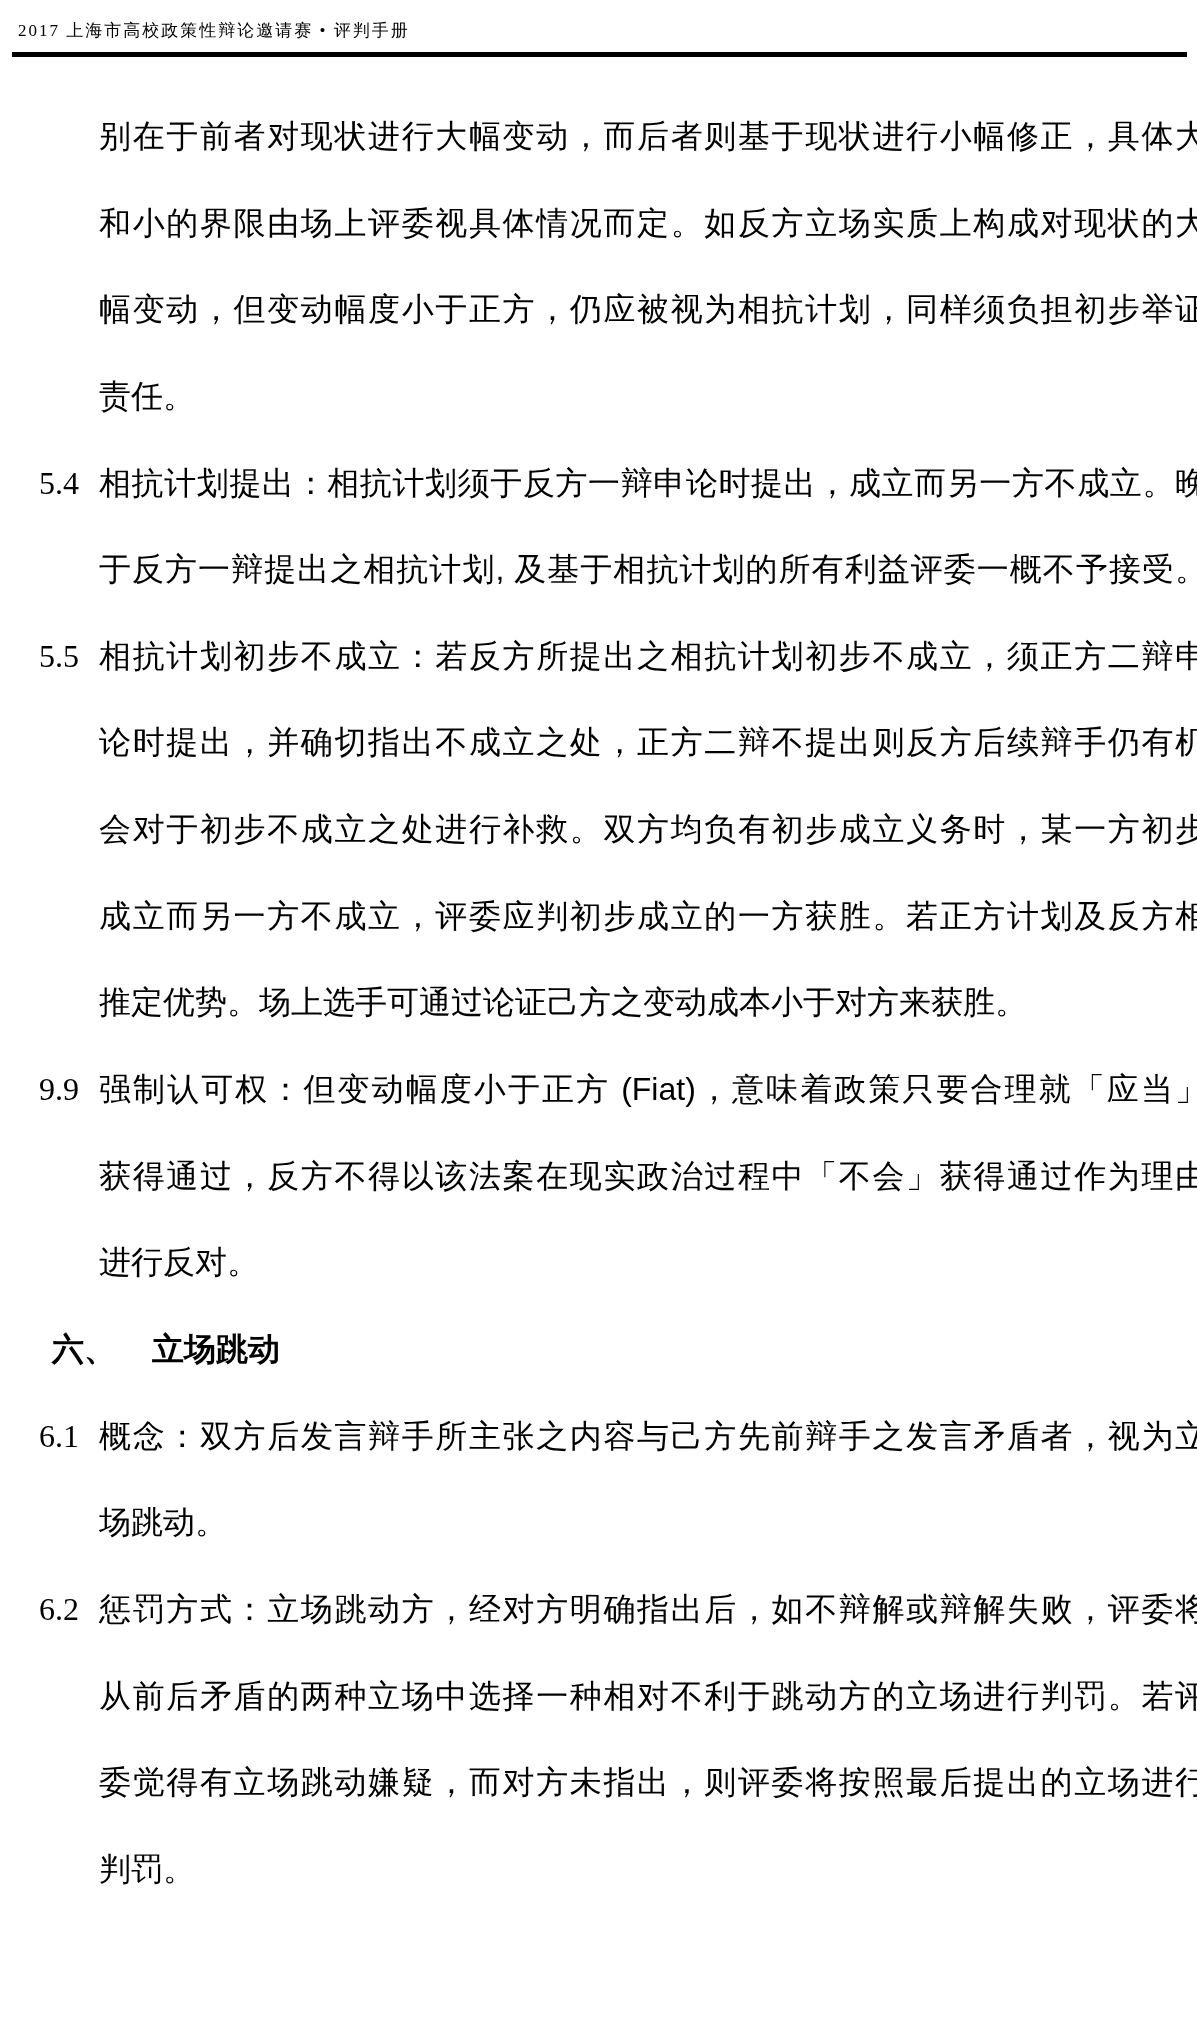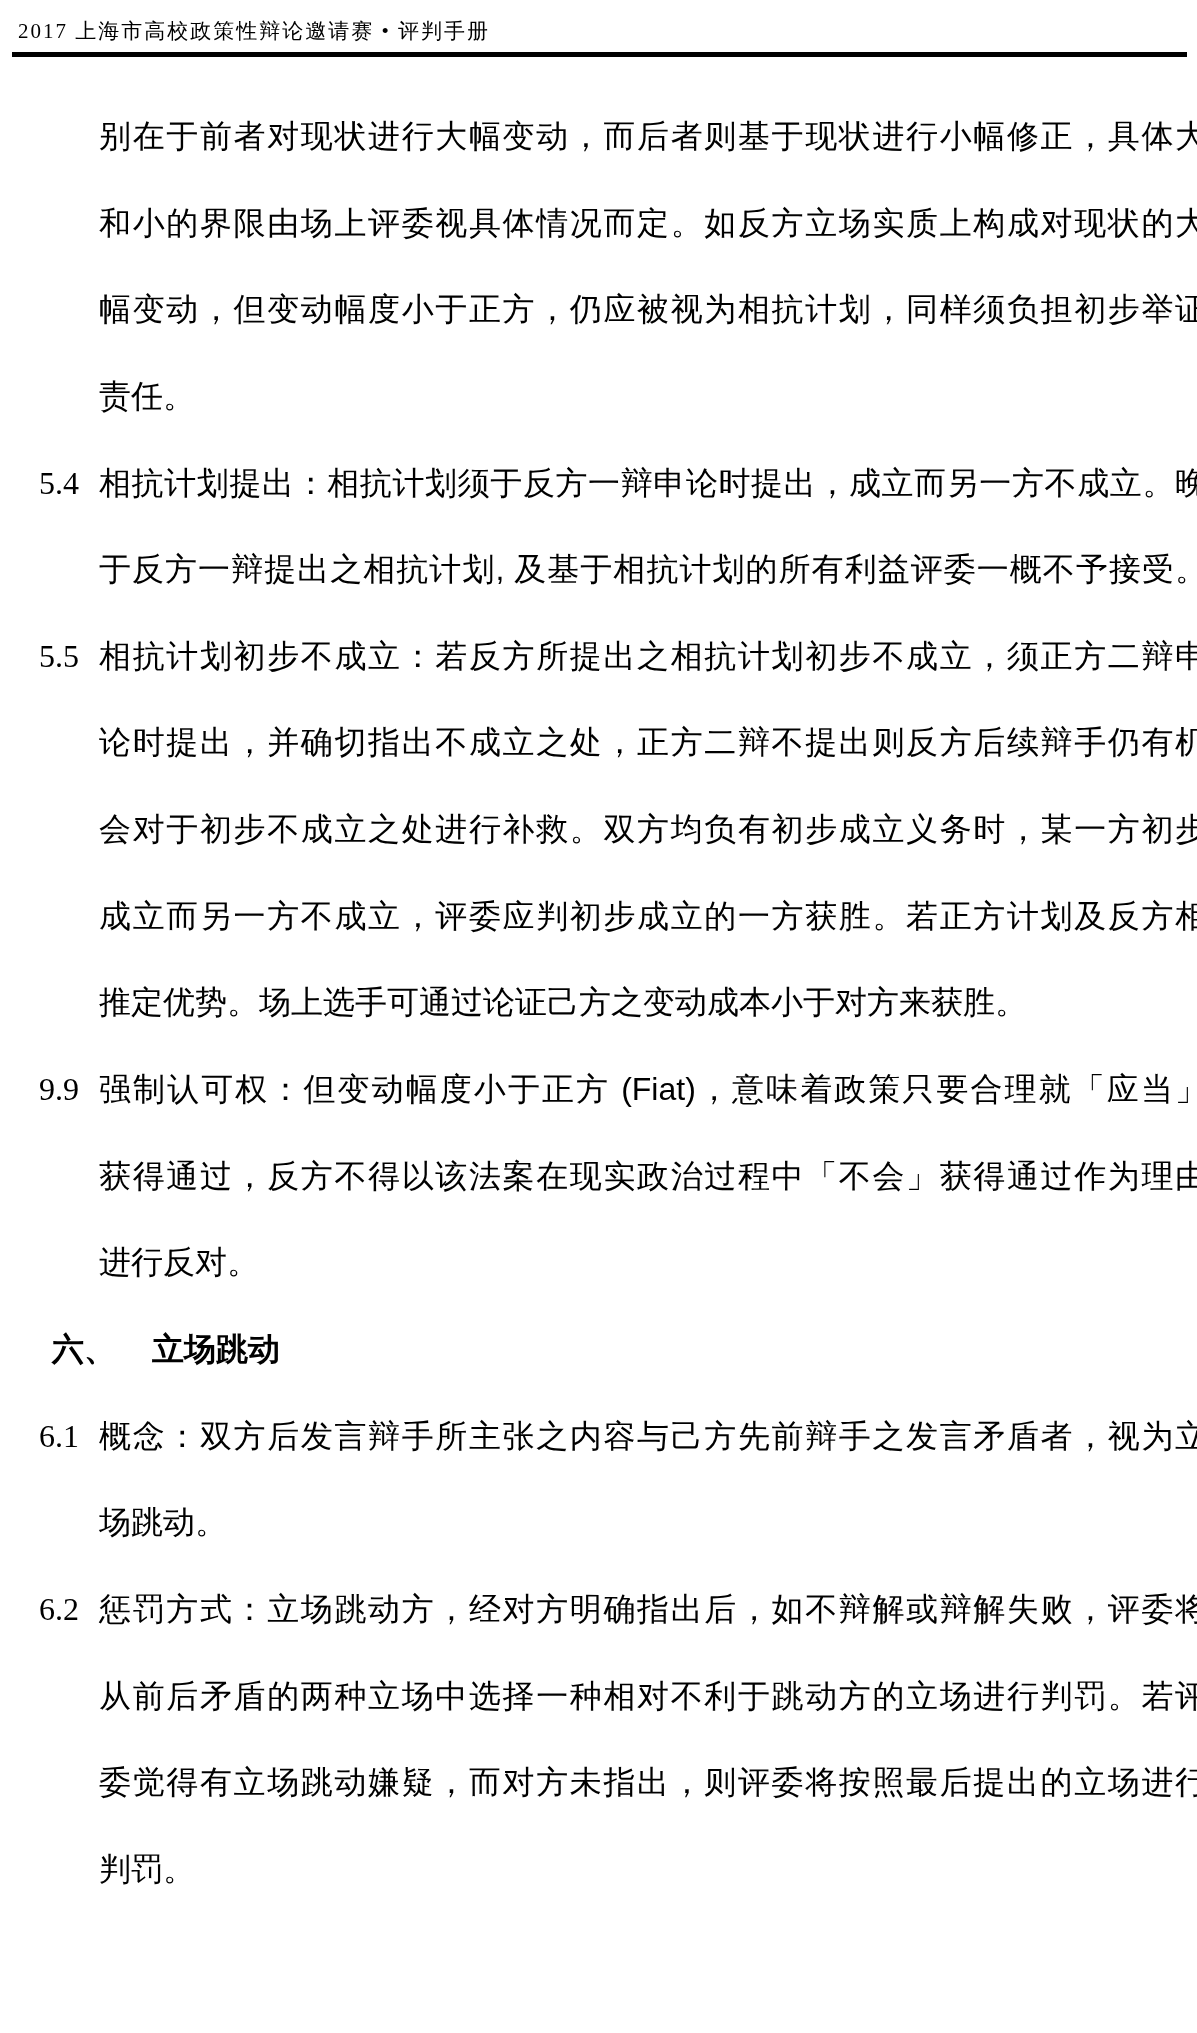--- a/index.html
+++ b/index.html
@@ -12,21 +12,21 @@
     position: relative;
     overflow: hidden;
   }
   .page { position: absolute; inset: 0; }
 
   
   .header-title {
     position: absolute;
     left: 18px;
     top: 16px;
-    font-size: 21px;
+    font-size: 17px;
     line-height: 30px;
     letter-spacing: 2px;
     font-family: "Liberation Serif", serif;
     white-space: nowrap;
   }
   .header-rule {
     position: absolute;
     left: 12px;
     right: 10px;
     top: 52px;

